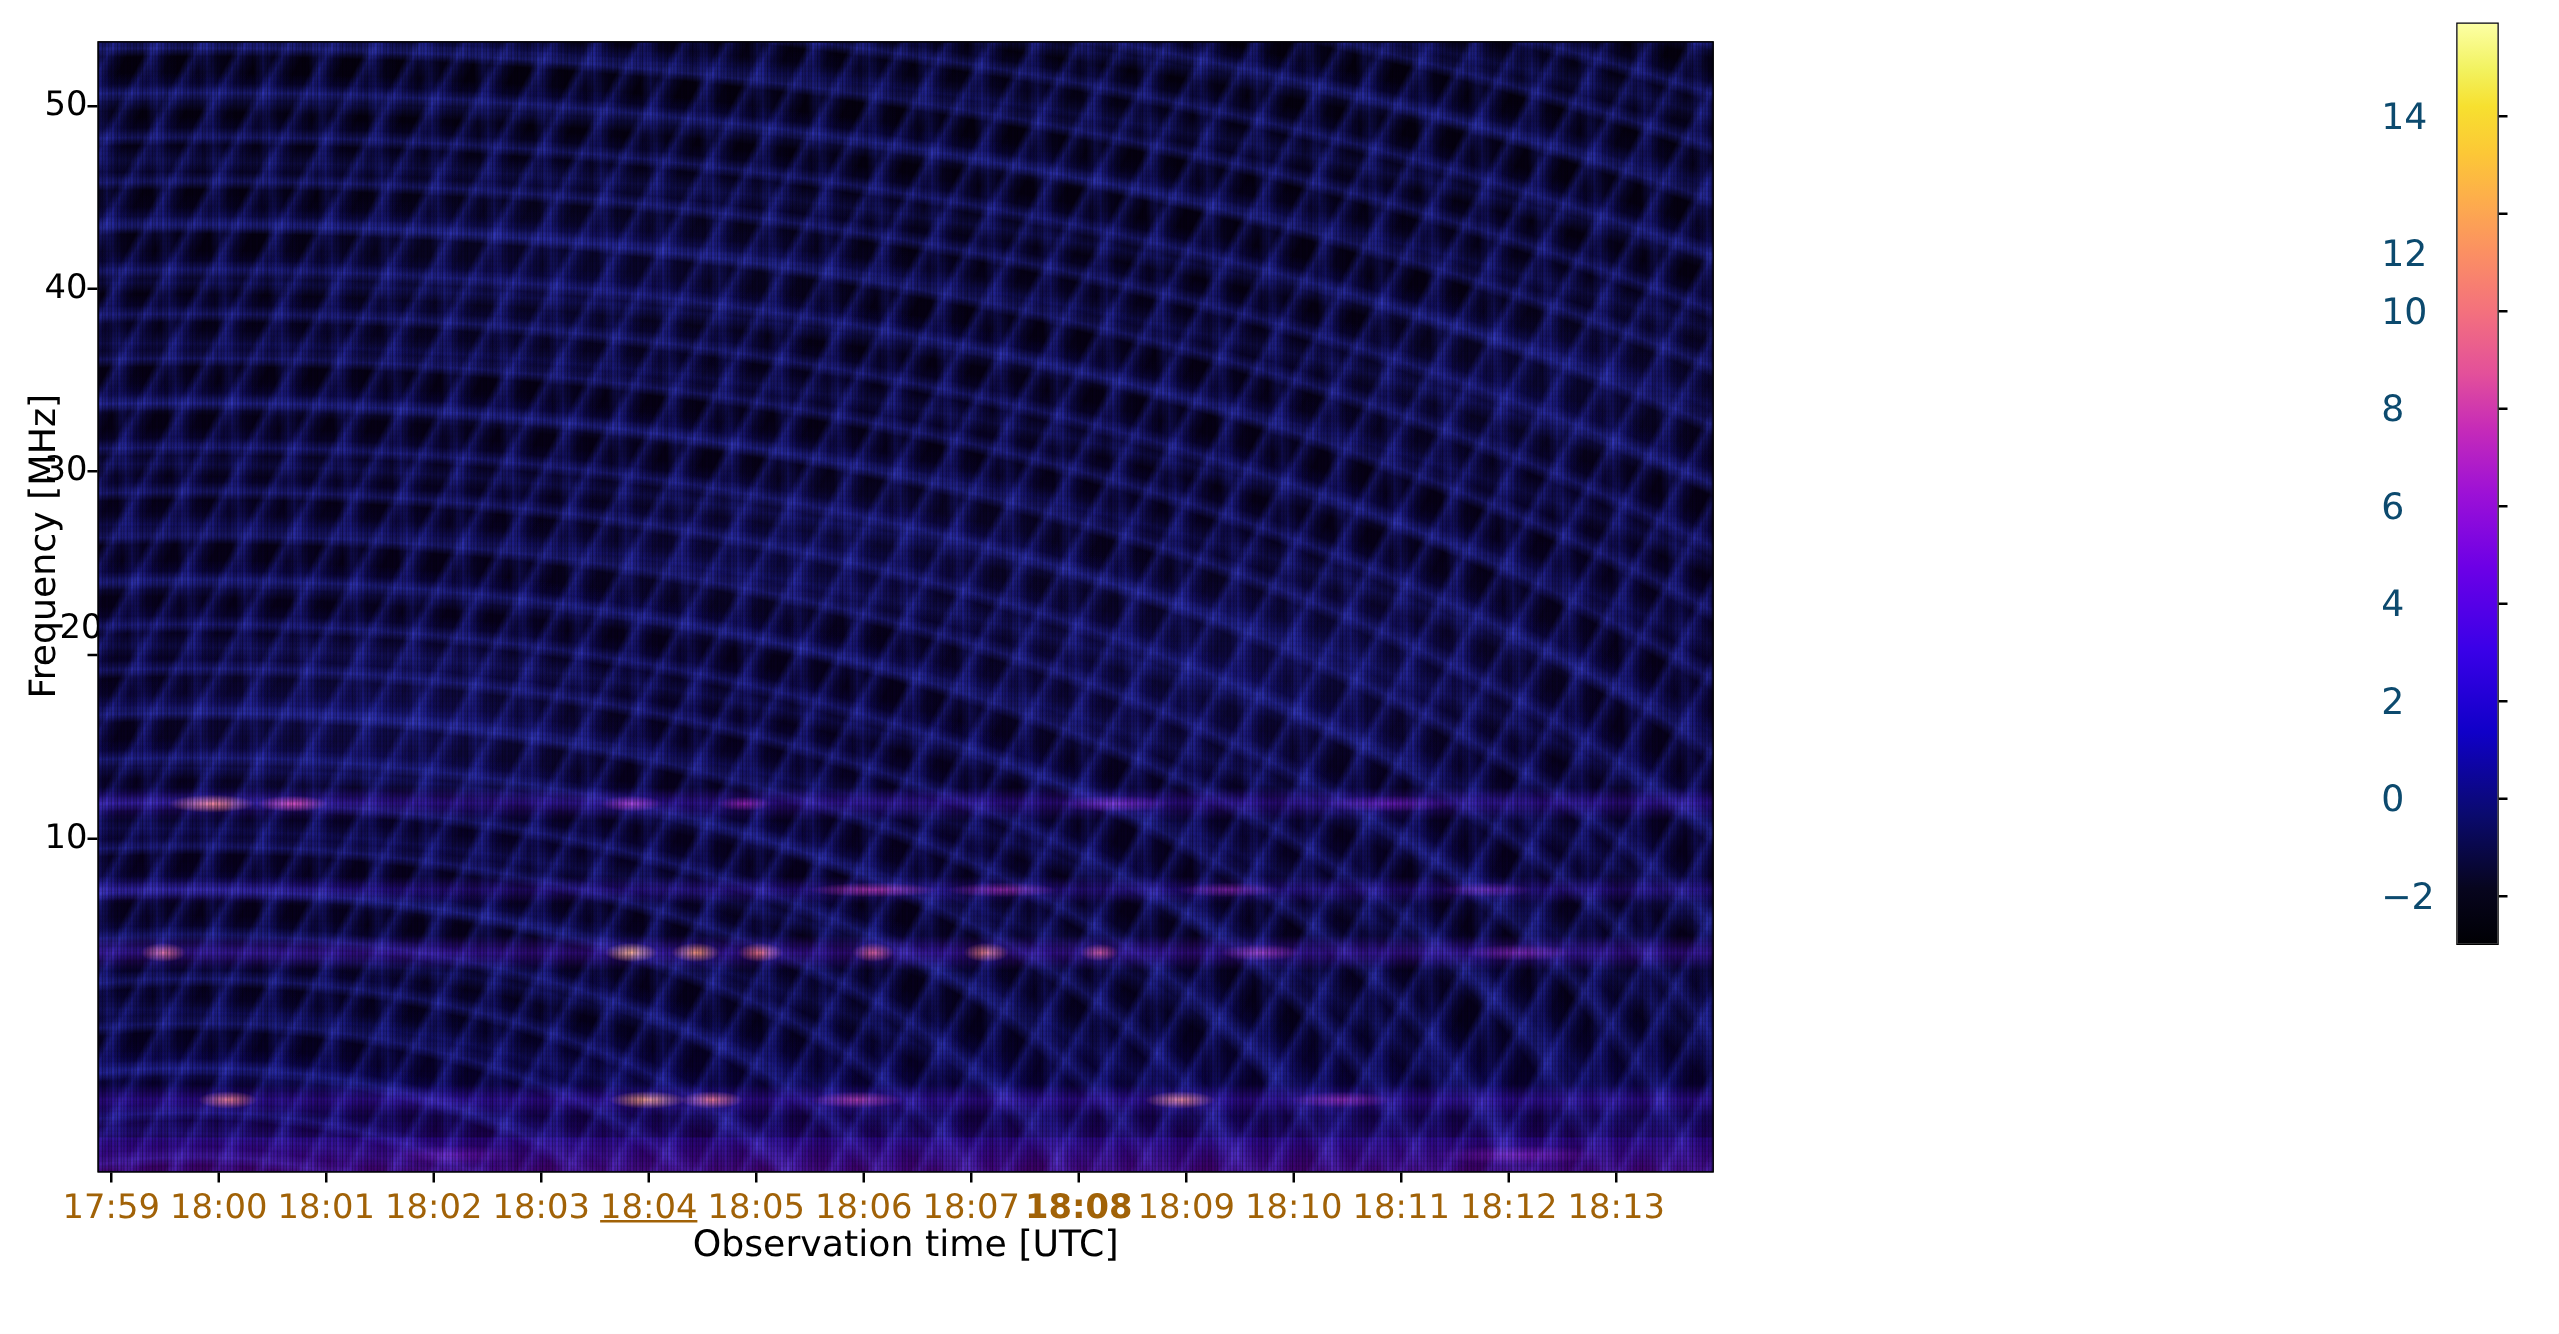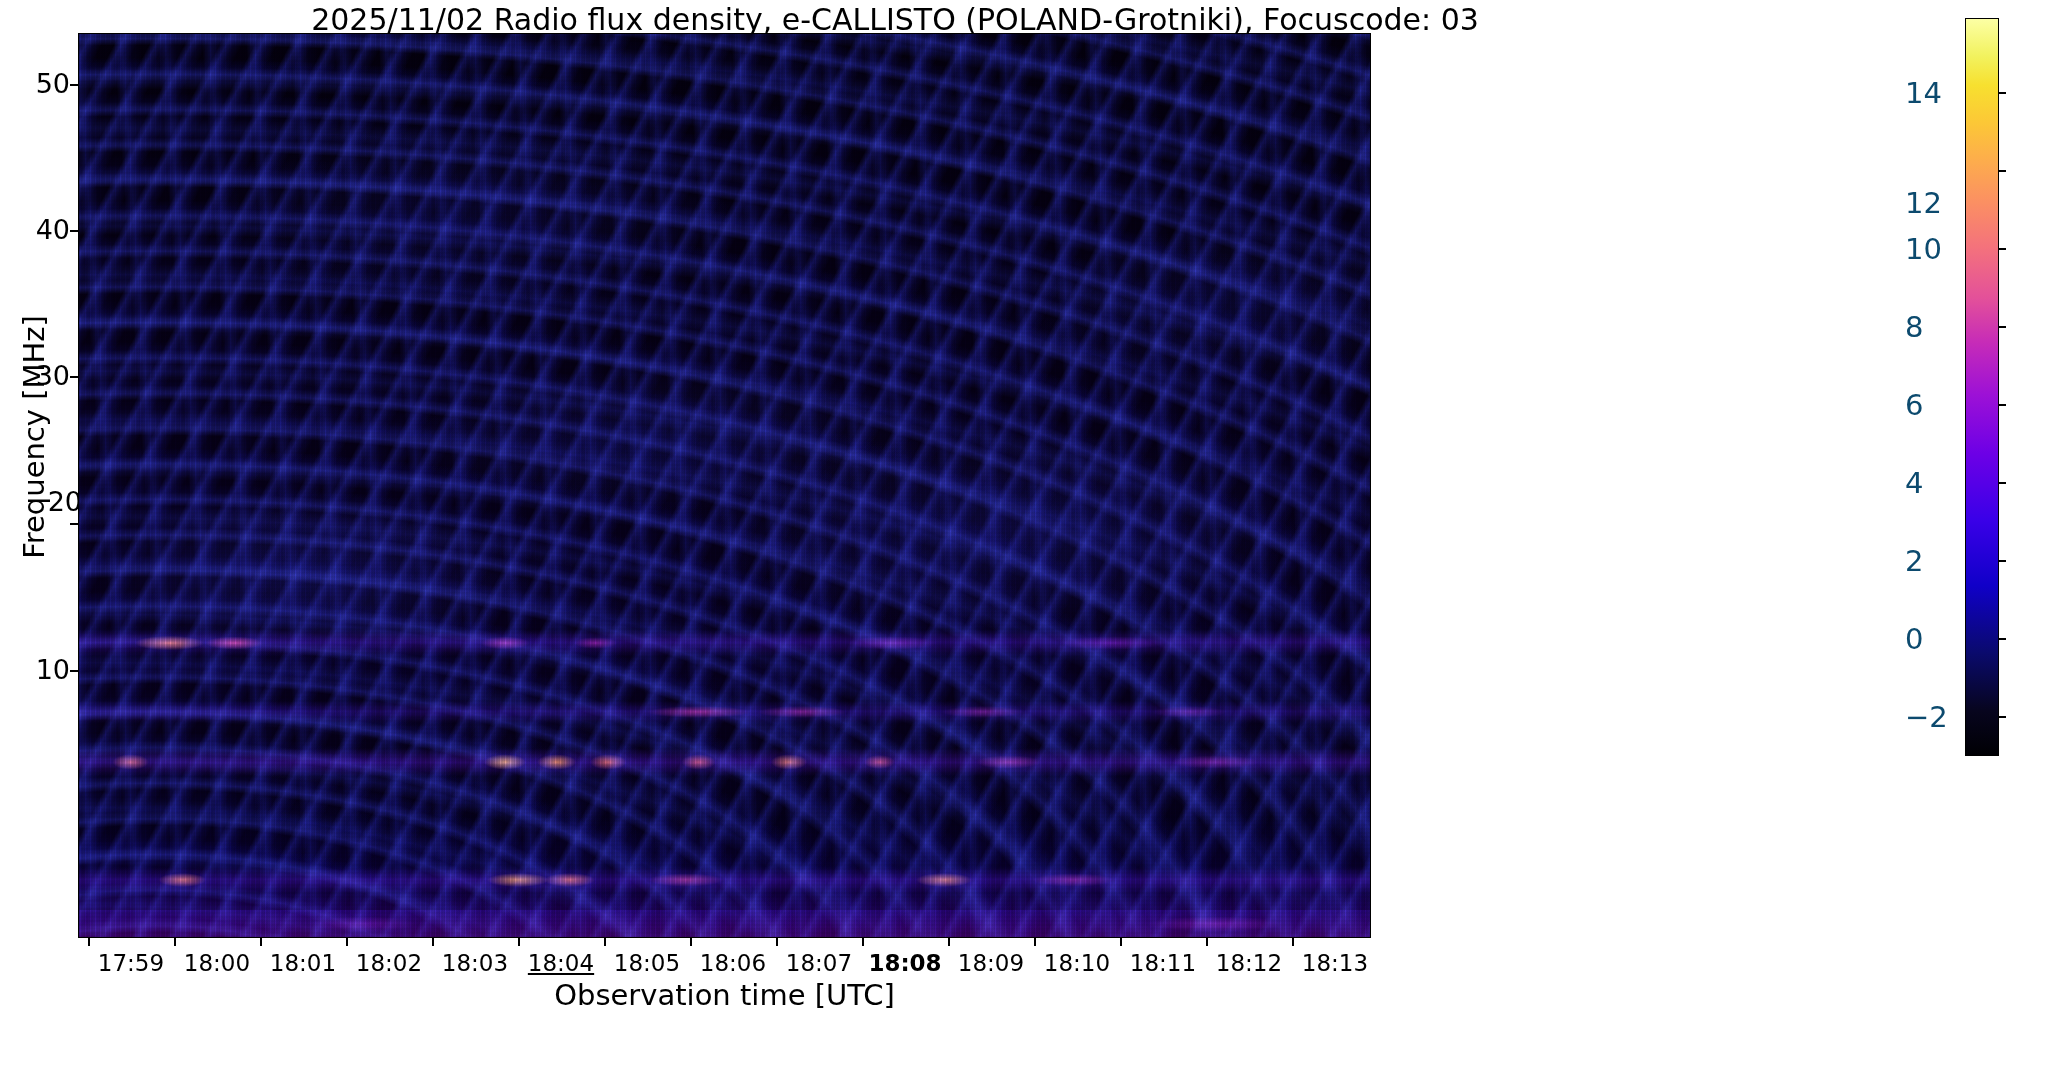--- a/index.html
+++ b/index.html
@@ -192,25 +192,24 @@
   .xtick-mark {
     position: absolute;
     width: 2px;
     height: 8px;
     background: #000000;
     top: 938px;
   }
   .xtick-label {
     position: absolute;
     top: 950px;
-    font-size: 23px;
-    color: #000000;
+    font-size: 27px;
+    color: #a16207;
     white-space: nowrap;
     transform: translateX(-50%);
-    margin-left: 42px;
   }
 
   #ylabel {
     position: absolute;
     left: -176px;
     top: 420px;
     width: 420px;
     text-align: center;
     font-size: 29px;
     color: #000000;
@@ -271,21 +270,20 @@
     color: #0c4a6e;
     white-space: nowrap;
     transform: translateY(-50%);
   }
 </style>
 </head>
 <body>
 
 <div id="figure">
 
-  <div id="title">2025/11/02  Radio flux density, e-CALLISTO (POLAND-Grotniki), Focuscode: 03</div>
 
   <div>
     <div class="ytick-mark" style="top:84px;"></div>
     <div class="ylab-box" style="left:0px;top:68px;">50</div>
 
     <div class="ytick-mark" style="top:230px;"></div>
     <div class="ylab-box" style="left:0px;top:214px;">40</div>
 
     <div class="ytick-mark" style="top:376px;"></div>
     <div class="ylab-box" style="left:0px;top:360px;">30</div>

